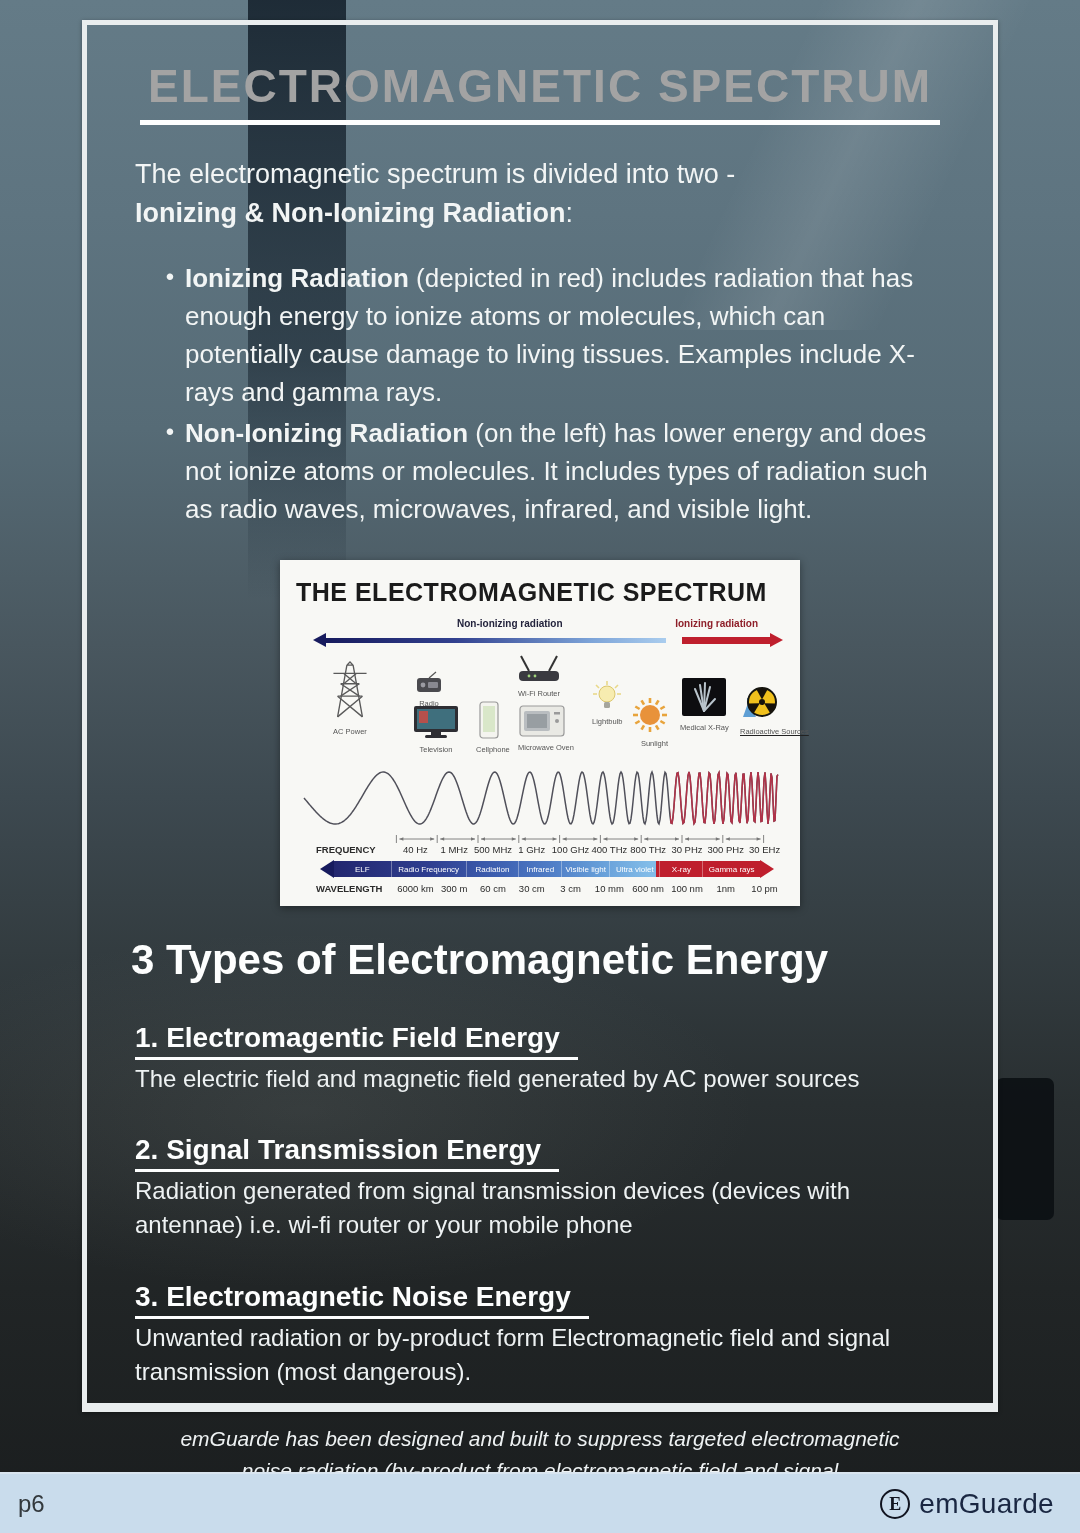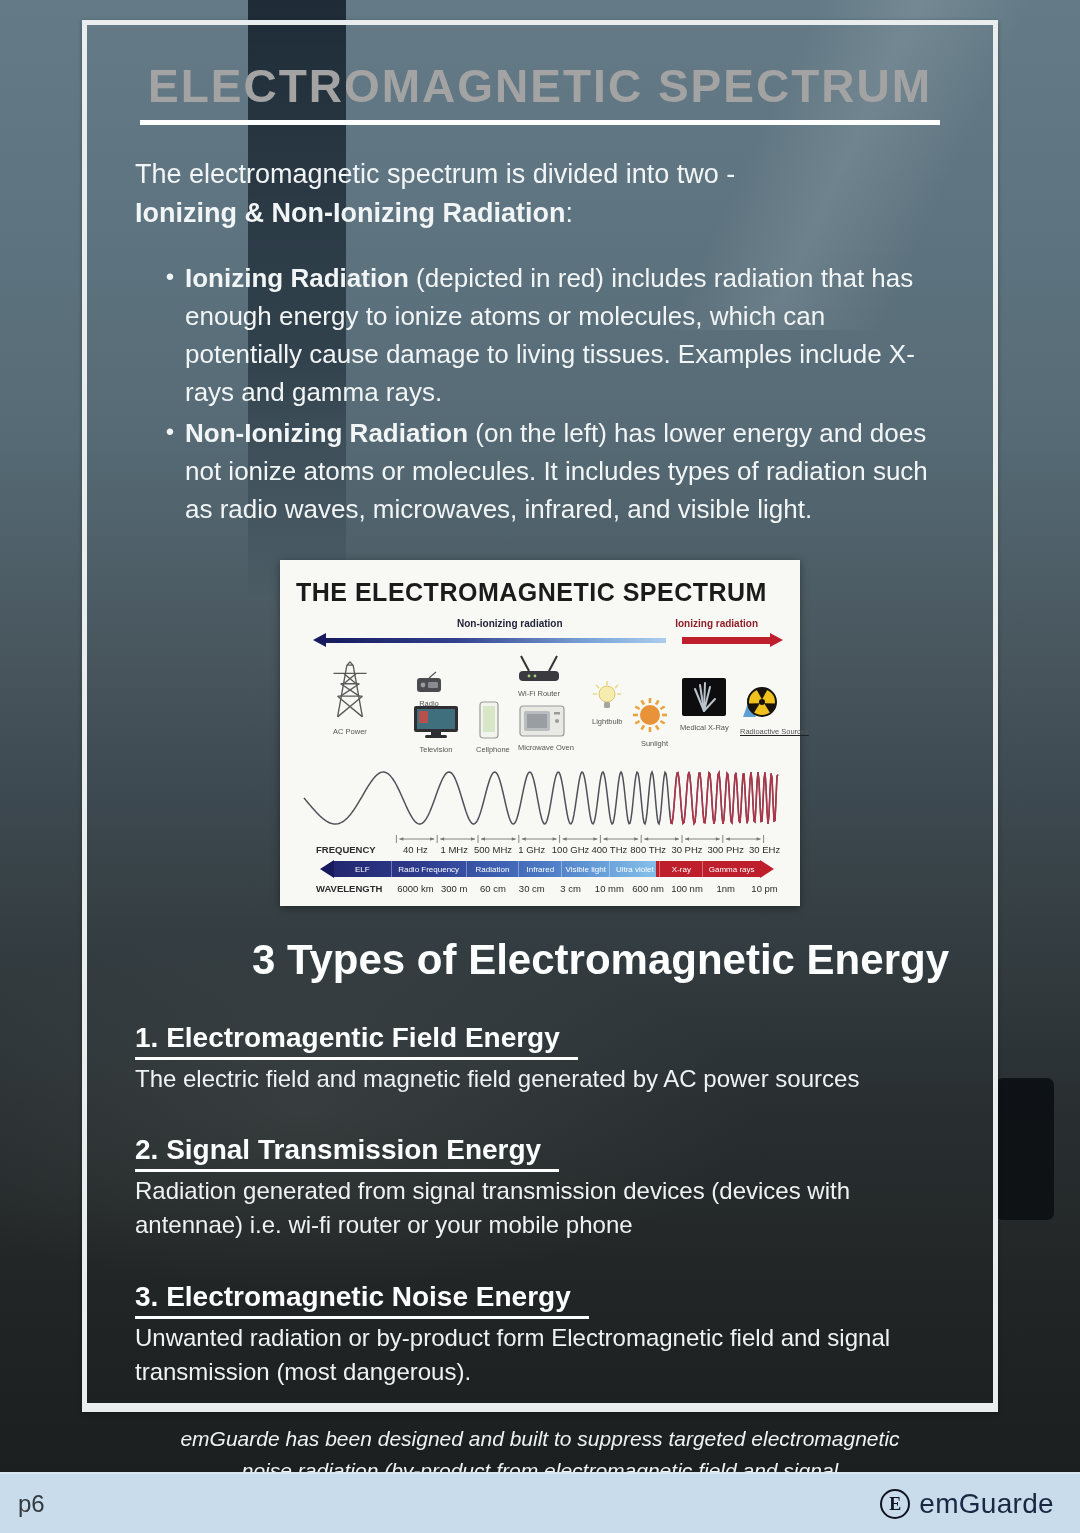--- a/index.html
+++ b/index.html
@@ -65,21 +65,21 @@
   .band-tri-r{width:0;height:0;border-top:9px solid transparent;border-bottom:9px solid transparent;
     border-left:14px solid #bf1f2d;}
   .band-bar{flex:1;display:flex;height:16px;
     background:linear-gradient(90deg,#23276f 0%,#2e3d8f 22%,#3f63b4 40%,#5180c8 52%,
       #659dd8 62%,#82bce8 74%,#82bce8 75.5%,#bf1f2d 75.5%,#bf1f2d 100%);}
   .band-seg{display:flex;align-items:center;justify-content:center;font-size:8px;color:#fff;
     border-right:1px solid rgba(255,255,255,.35);overflow:hidden;white-space:nowrap;}
   .band-seg:last-child{border-right:none;}
   .b0{flex:1.15}.b1{flex:1.5}.b2{flex:1.05}.b3{flex:.85}.b4{flex:.95}.b5{flex:1.0}.b6{flex:.85}.b7{flex:1.15}
   
-  h2.types{margin:30px 0 0;text-align:right;font-size:42px;font-weight:bold;color:#fdfefe;}
+  h2.types{margin:30px 0 0;text-align:left;font-size:42px;font-weight:bold;color:#fdfefe;}
   .sec{margin:38px 0 0 4px;}
   .sec:first-of-type{margin-top:24px;}
   .sec-h{display:inline-block;font-size:28px;font-weight:bold;color:#fdfefe;
     border-bottom:3px solid #fdfefe;padding:0 18px 3px 0;}
   .sec-b{margin-top:2px;font-size:24px;line-height:1.42;color:#eef2f3;max-width:790px;}
   .note{margin:34px auto 0;width:88%;text-align:center;font-style:italic;
     font-size:21px;line-height:1.55;color:#eef2f3;}
   
   .footer-bar{position:absolute;left:0;bottom:0;width:100%;height:61px;background:#c9dcec;
     border-top:2px solid #d9e5ef;display:flex;align-items:center;justify-content:space-between;

